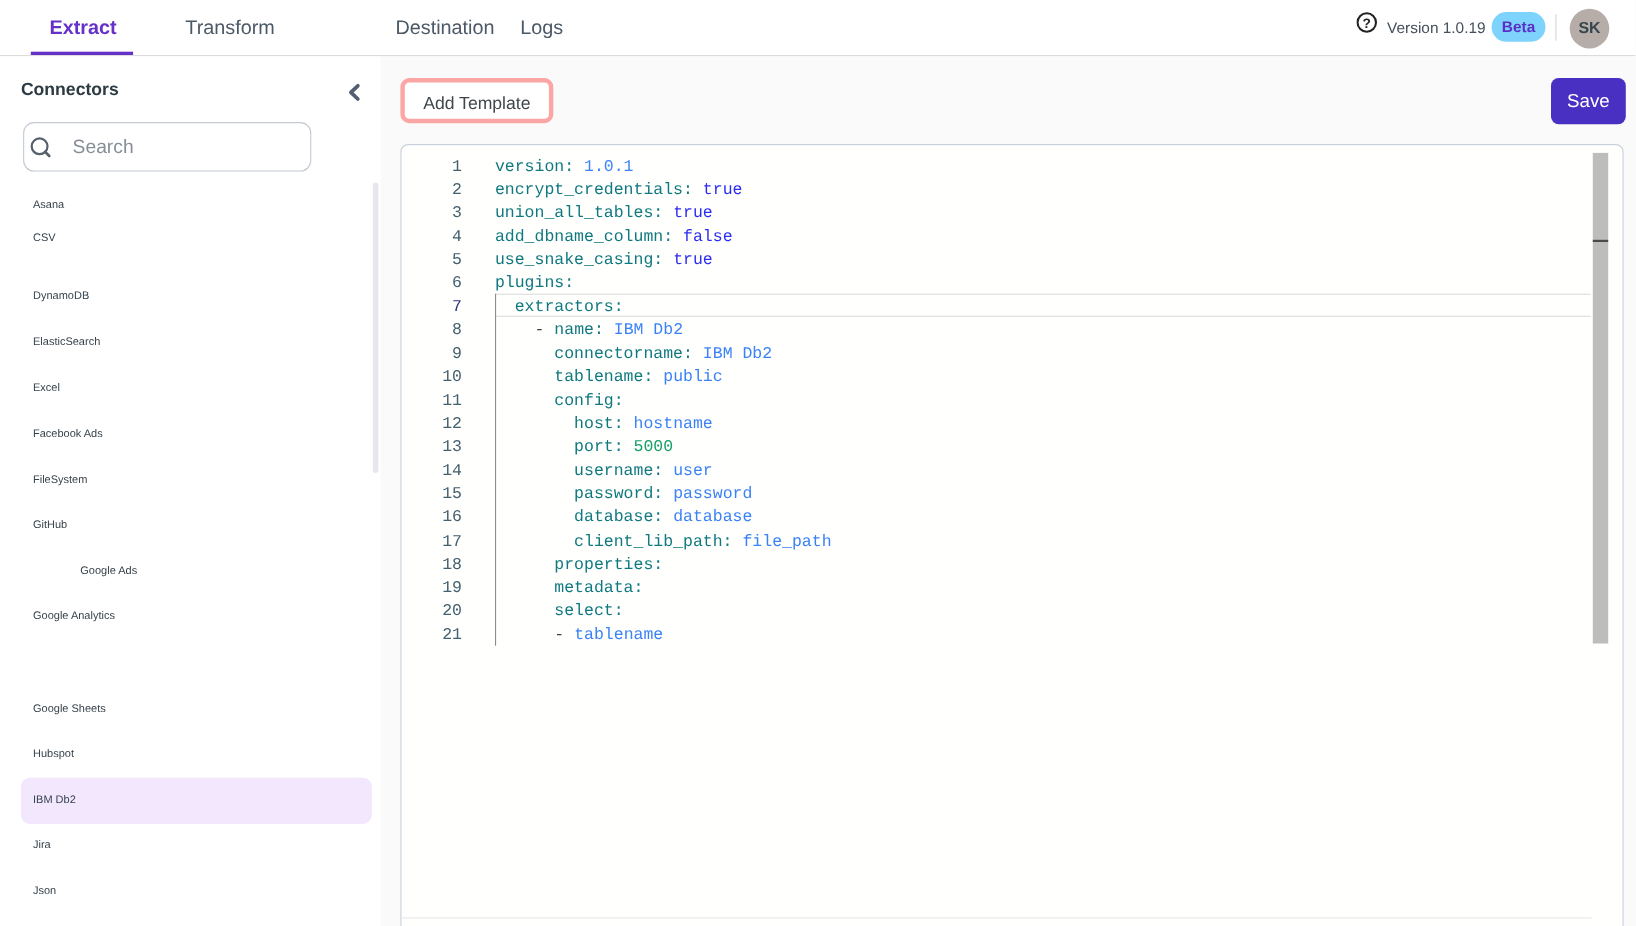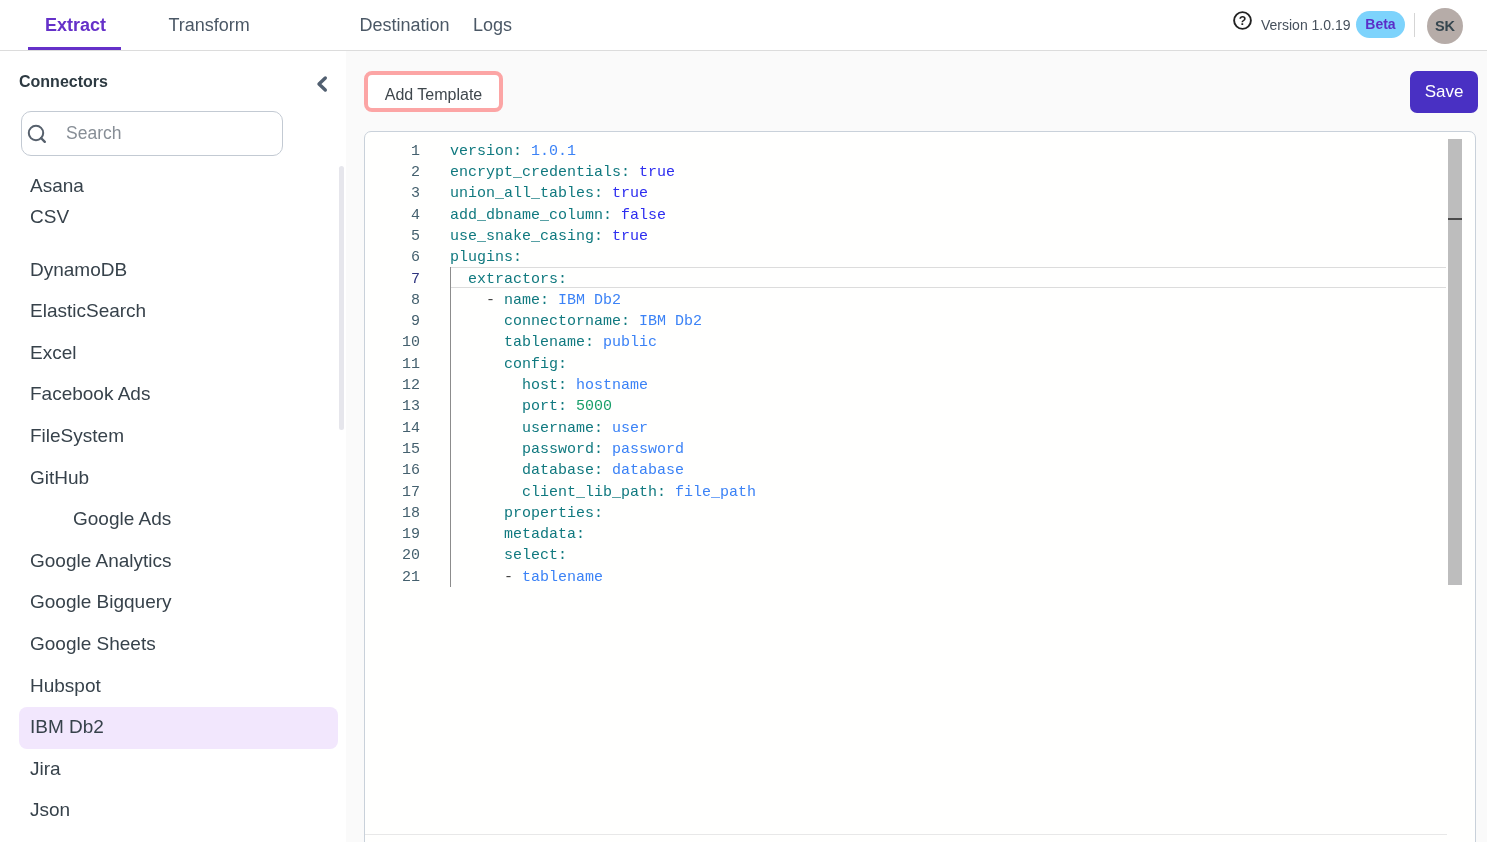--- a/index.html
+++ b/index.html
@@ -31,21 +31,21 @@
   
   #sidebar { left:0; top:51px; width:346px; height:791px; background:#fff; }
   #connectors-h { position:absolute; left:19px; top:73px; font-size:16px;
     font-weight:bold; color:#2d3a42; }
   #collapse { position:absolute; left:314px; top:74px; width:16px; height:20px; }
   #searchbox { position:absolute; left:20.5px; top:110.5px; width:262.5px; height:45.5px;
     border:1px solid #c3cad3; border-radius:10px; background:#fff; }
   #search-ph { position:absolute; left:66px; top:110.5px; height:45.5px; line-height:45.5px;
     font-size:17.5px; color:#878e96; }
   #searchicon { position:absolute; left:24px; top:121px; width:24px; height:24px; }
-  .citem { position:absolute; left:30px; width:280px; height:41.6px; font-size:19px;
+  .citem { position:absolute; left:30px; width:280px; height:41.6px; font-size:10px;
     color:#37424b; display:flex; align-items:center; }
   #sel-item { position:absolute; left:19px; top:706.7px; width:319px; height:42px;
     background:#f2e7fd; border-radius:8px; }
   #side-scroll { position:absolute; left:339px; top:166px; width:5px; height:264px;
     background:#e6e6ec; border-radius:3px; }
 
   
   #btn-add { position:absolute; left:364px; top:71px; width:139px; height:41px;
     background:#fff; border:4px solid #fca5a5; border-radius:8px; font-size:16px;
     color:#3f474d; text-align:center; line-height:39px; }
@@ -101,21 +101,20 @@
   <div class="citem" style="top:165.7px;">Asana</div>
   <div class="citem" style="top:196px;">CSV</div>
   <div class="citem" style="top:248.9px;">DynamoDB</div>
   <div class="citem" style="top:290.5px;">ElasticSearch</div>
   <div class="citem" style="top:332.1px;">Excel</div>
   <div class="citem" style="top:373.7px;">Facebook Ads</div>
   <div class="citem" style="top:415.3px;">FileSystem</div>
   <div class="citem" style="top:456.9px;">GitHub</div>
   <div class="citem" style="top:498.5px;margin-left:43px;">Google Ads</div>
   <div class="citem" style="top:540.1px;">Google Analytics</div>
-  <div class="citem" style="top:581.7px;">Google Bigquery</div>
   <div class="citem" style="top:623.3px;">Google Sheets</div>
   <div class="citem" style="top:664.9px;">Hubspot</div>
   <div class="citem" style="top:706.5px;">IBM Db2</div>
   <div class="citem" style="top:748.1px;">Jira</div>
   <div class="citem" style="top:789.7px;">Json</div>
 
   <div class="abs" id="topbar"></div>
   <div class="tab active" style="left:45px;">Extract</div>
   <div class="tab" style="left:168.5px;">Transform</div>
   <div class="tab" style="left:315.5px;margin-left:44px;">Destination</div>

